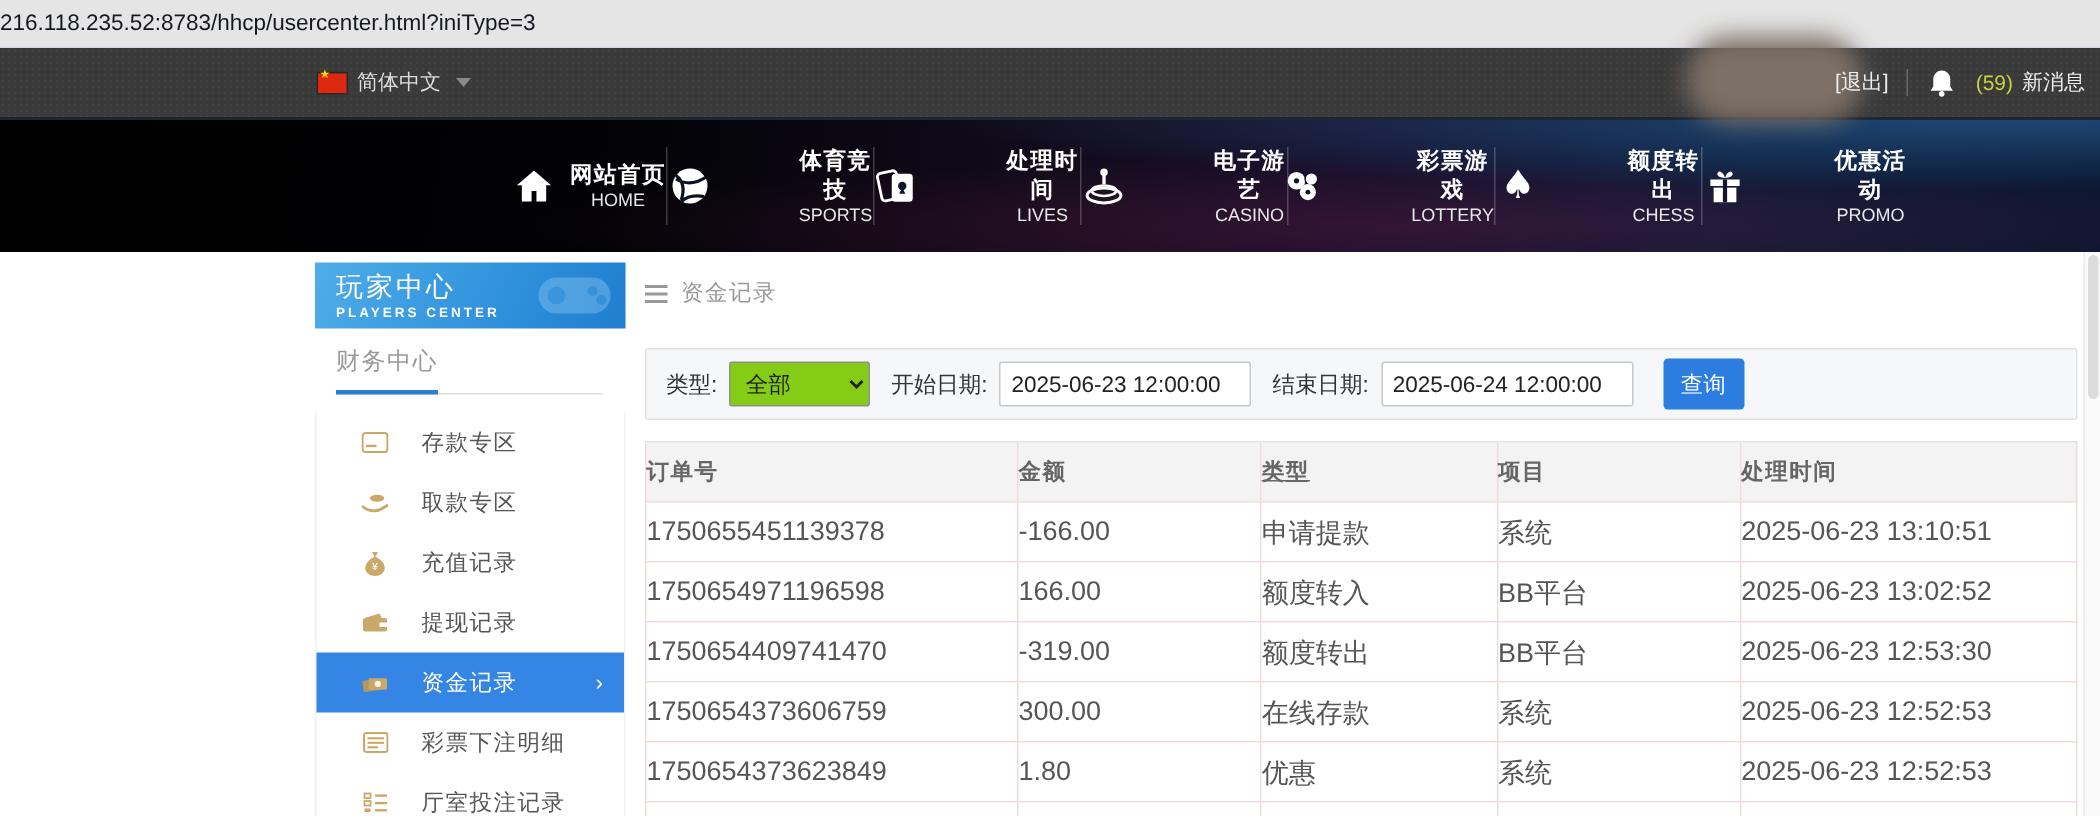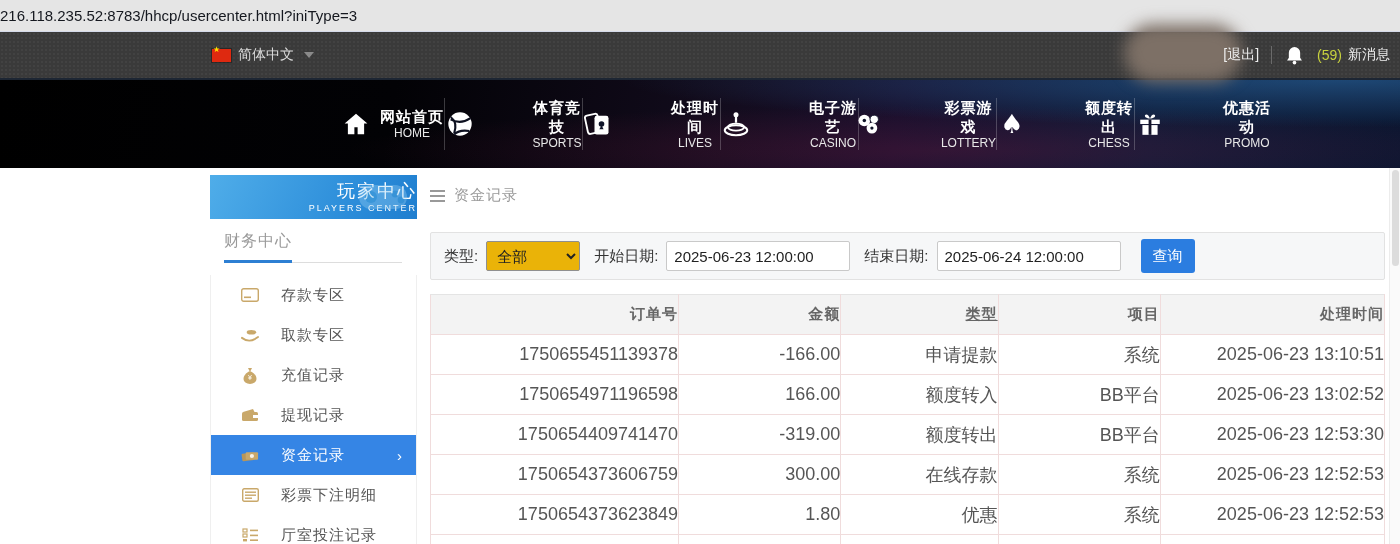--- a/index.html
+++ b/index.html
@@ -39,49 +39,49 @@
   .nav-text { text-align:center; }
   .nav-zh { color:#fff; font-size:15px; font-weight:bold; letter-spacing:1px; line-height:19px; }
   .nav-en { color:#e8e8e8; font-size:12px; line-height:15px; }
   .spade-glyph { color:#fff; font-size:26px; line-height:26px; font-family:"DejaVu Sans",sans-serif; }
 
   
   .content { position:relative; display:flex; height:376px; background:#fff; padding-left:210px; }
 
   
   .sidebar { width:207px; flex:0 0 auto; padding-top:7px; }
-  .sb-header { height:44px; background:linear-gradient(115deg,#4fade9 0%,#2b8cd9 70%,#1f7ecf 100%); color:#fff; padding:5px 0 0 14px; position:relative; overflow:hidden;text-align:right; }
+  .sb-header { height:44px; background:linear-gradient(115deg,#4fade9 0%,#2b8cd9 70%,#1f7ecf 100%); color:#fff; padding:5px 0 0 14px; position:relative; overflow:hidden; }
   .sb-title { font-size:18px; letter-spacing:2px; line-height:22px; }
-  .sb-sub { font-size:9px; letter-spacing:2px; line-height:12px; }
+  .sb-sub { font-size:9px; letter-spacing:2px; line-height:12px;font-weight:bold; }
   .sb-gamepad { position:absolute; right:8px; top:4px; opacity:0.35; }
   .sb-section { margin:12px 0 0 14px; color:#9a9a9a; font-size:16px; letter-spacing:1px; }
   .sb-underline { margin:8px 0 0 14px; width:178px; border-bottom:1px solid #ddd; position:relative; height:3px; }
   .sb-underline::before { content:""; position:absolute; left:0; bottom:-1px; width:68px; height:3px; background:#2d7fd3; }
   .sb-menu { margin-top:12px; border-left:1px solid #efefef; border-right:1px solid #efefef; }
   .sb-item { height:40px; display:flex; align-items:center; padding-left:30px; cursor:pointer; }
   .sb-item .sb-ico { width:18px; height:18px; margin-right:22px; display:flex; align-items:center; justify-content:center; }
   .sb-item .sb-label { font-size:15px; color:#555; letter-spacing:1px; }
   .sb-item.active { background:#3585e5; }
   .sb-item.active .sb-label { color:#fff; }
   .sb-chevron { margin-left:auto; margin-right:14px; color:#fff; font-size:15px; }
 
   
   .main { flex:1; margin-left:13px; margin-right:15px; }
   .breadcrumb { margin-top:18px; display:flex; align-items:center; color:#999; }
   .hamburger { width:15px; margin-right:9px; }
   .hamburger div { height:2px; background:#999; margin:3px 0; }
   .bc-label { font-size:15px; letter-spacing:1px; }
   .filterbar { margin-top:27px; height:48px; background:#f6f7f8; border:1px solid #e2e2e2; border-radius:2px; display:flex; align-items:center; padding:0 13px; }
   .f-label { font-size:15px; color:#333; margin-right:8px; }
-  .f-select { width:94px; height:30px; font-size:15px; color:#222; border:1px solid #8f8f8f; border-radius:2px; background:#eab308; margin-right:14px; padding-left:6px; font-family:"Liberation Sans","DejaVu Sans",sans-serif; }
-  .f-input { width:184px; height:30px; border:1px solid #c9c9c9; border-radius:2px; font-size:15px; color:#222; padding:0 7px; margin-right:14px; font-family:"Liberation Sans","DejaVu Sans",sans-serif; }
+  .f-select { width:94px; height:30px; font-size:15px; color:#222; border:1px solid #8f8f8f; border-radius:2px; background:#84cc16; margin-right:14px; padding-left:6px; font-family:"Liberation Sans","DejaVu Sans",sans-serif; }
+  .f-input { width:168px; height:30px; border:1px solid #c9c9c9; border-radius:2px; font-size:15px; color:#222; padding:0 7px; margin-right:14px; font-family:"Liberation Sans","DejaVu Sans",sans-serif; }
   .f-btn { width:54px; height:34px; background:#2b7de0; color:#fff; font-size:15px; border:none; border-radius:3px; cursor:pointer; margin-left:6px; font-family:"Liberation Sans","DejaVu Sans",sans-serif; }
 
   table.records { margin-top:14px; width:100%; border-collapse:collapse; }
-  table.records th, table.records td { border:1px solid #f0dcdc; height:40px; text-align:right; }
+  table.records th, table.records td { border:1px solid #f0dcdc; height:40px; text-align:left; }
   table.records th { background:#f3f3f3; color:#666; font-size:15px; font-weight:bold; letter-spacing:1px; border-top-color:#e4e4e4; }
   table.records td { color:#555; font-size:18px; background:#fff; }
   .col-order { width:26%; } .col-amount { width:17%; } .col-type { width:16.5%;text-decoration:underline; } .col-item { width:17%; } .col-time { width:23.5%; }
 
   
   .scrollbar { position:absolute; right:0; top:0; width:11px; height:376px; background:#fafafa; border-left:1px solid #ececec; }
   .scroll-thumb { position:absolute; top:2px; left:2px; width:7px; height:96px; background:#dcdcdc; border-radius:4px; }
 </style>
 </head>
 <body>

